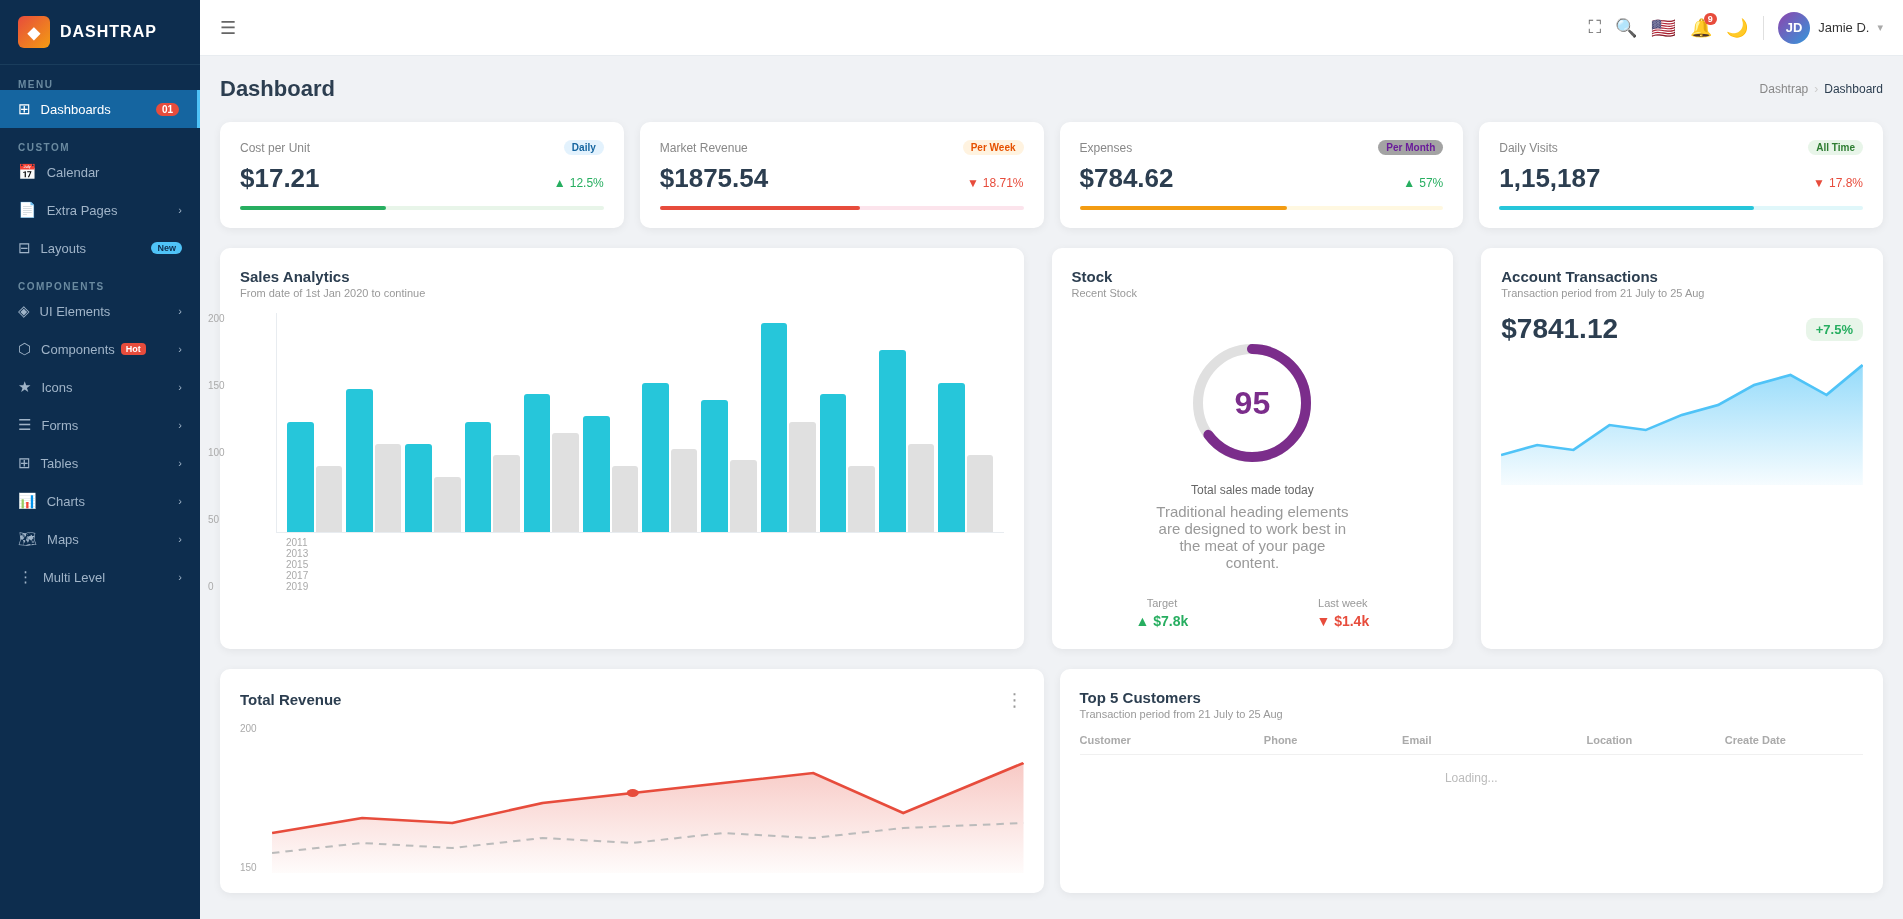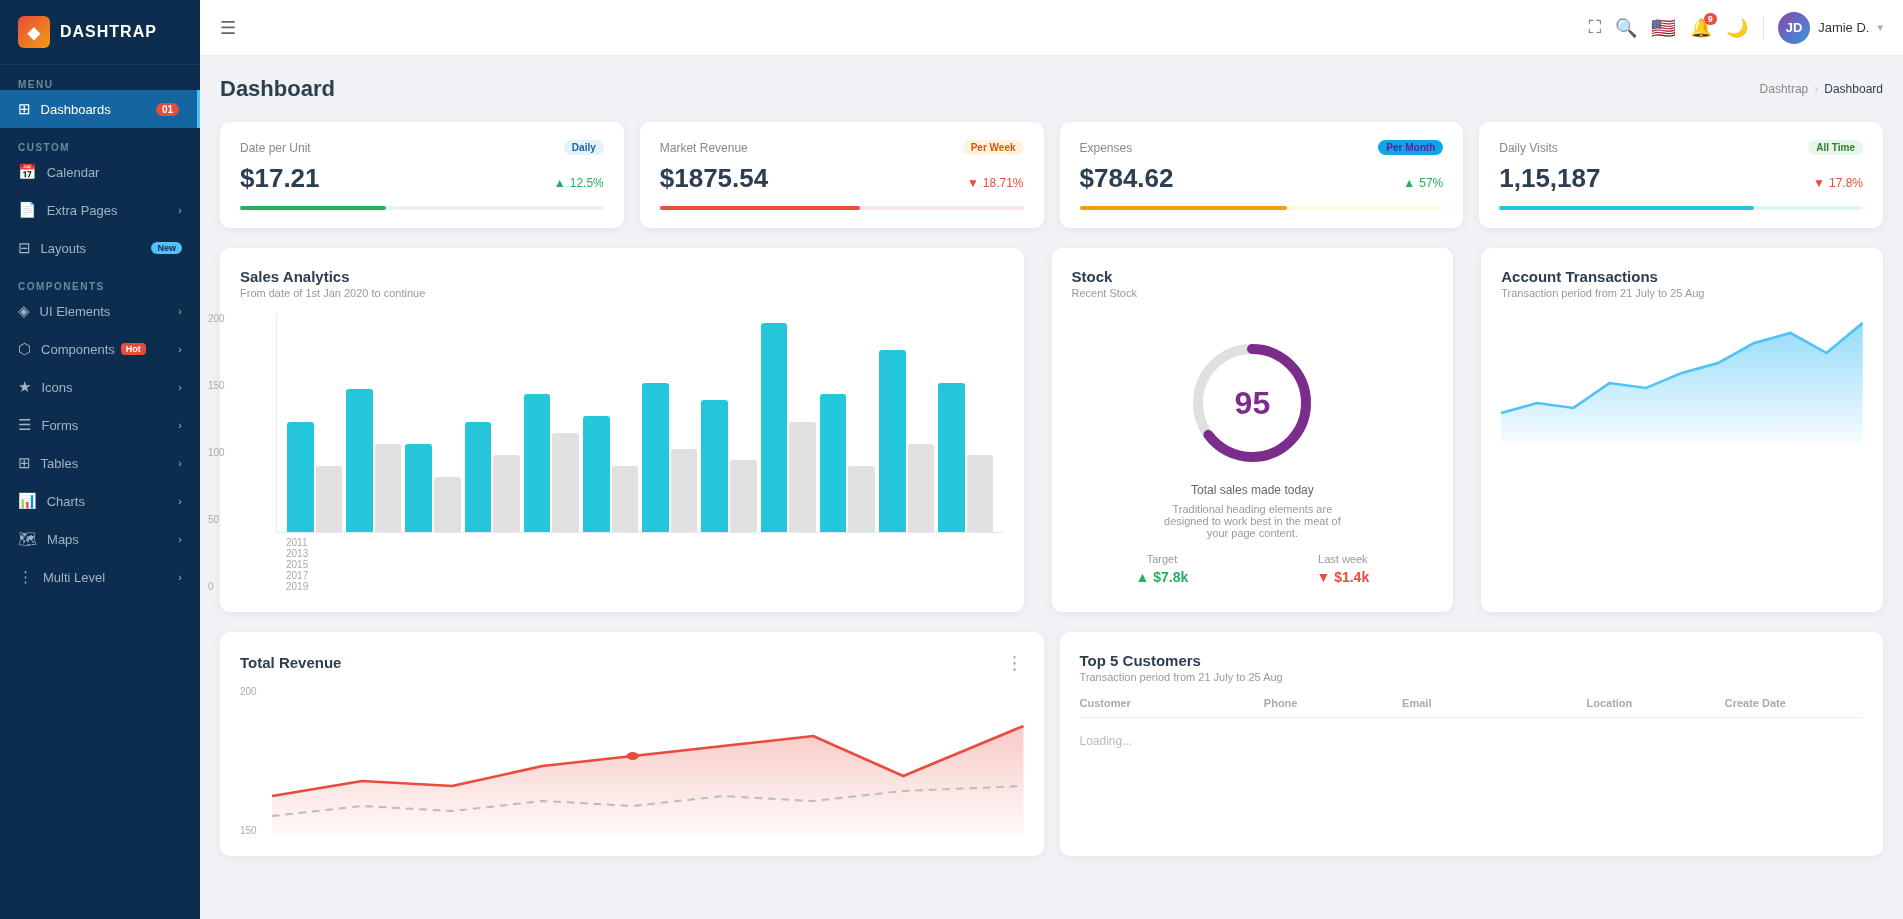--- a/index.html
+++ b/index.html
@@ -122,21 +122,21 @@
       box-shadow: 0 2px 8px rgba(0,0,0,0.06);
       position: relative;
     }
     .stat-card-header { display: flex; align-items: center; justify-content: space-between; margin-bottom: 8px; }
     .stat-label { font-size: 12px; color: #888; font-weight: 500; }
     .stat-badge {
       font-size: 10px; border-radius: 12px; padding: 2px 8px; font-weight: 600;
     }
     .badge-daily { background: #e3f2fd; color: #1565a0; }
     .badge-perweek { background: #fff3e0; color: #e65100; }
-    .badge-permonth { background: #0ea5e9; color: #6a1b9a; }
+    .badge-permonth { background: #a3a3a3; color: #6a1b9a; }
     .badge-alltime { background: #e8f5e9; color: #2e7d32; }
     .stat-value { font-size: 26px; font-weight: 700; color: #2c3e50; margin-bottom: 4px; }
     .stat-change { font-size: 12px; display: flex; align-items: center; gap: 4px; justify-content: flex-end; margin-bottom: 8px; }
     .stat-change.up { color: #27ae60; }
     .stat-change.down { color: #e74c3c; }
     .stat-bar { height: 4px; border-radius: 2px; margin-top: 8px; }
     .stat-bar-fill { height: 100%; border-radius: 2px; }
     .stat-value-row { display: flex; align-items: flex-end; justify-content: space-between; }
 
     
@@ -176,21 +176,21 @@
     }
 
     
     .stock-card { display: flex; flex-direction: column; align-items: center; padding: 20px; }
     .donut-container { position: relative; margin: 20px 0 10px; }
     .donut-label {
       position: absolute; top: 50%; left: 50%; transform: translate(-50%, -50%);
       font-size: 32px; font-weight: 800; color: #7b2d8b;
     }
     .stock-desc { font-size: 12px; color: #666; text-align: center; margin-bottom: 6px; }
-    .stock-desc-small { font-size: 11px; color: #999; text-align: center; max-width: 200px; margin-bottom: 14px; }
+    .stock-desc-small { font-size: 15px; color: #999; text-align: center; max-width: 200px; margin-bottom: 26px; }
     .stock-stats { display: flex; justify-content: space-around; width: 100%; }
     .stock-stat { text-align: center; }
     .stock-stat-label { font-size: 11px; color: #999; margin-bottom: 4px; }
     .stock-stat-value { font-size: 14px; font-weight: 600; }
     .up-val { color: #27ae60; }
     .down-val { color: #e74c3c; }
     .acct-amount-row { display: flex; align-items: center; justify-content: space-between; margin: 8px 0 10px; }
     .acct-amount { font-size: 28px; font-weight: 700; color: #2c3e50; }
     .acct-badge { background: #e8f5e9; color: #27ae60; font-size: 13px; font-weight: 700; border-radius: 8px; padding: 4px 10px; }
 
@@ -320,21 +320,21 @@
         <span>Dashtrap</span>
         <span class="sep">›</span>
         <span class="current">Dashboard</span>
       </div>
     </div>
 
     <div class="stat-cards">
 
       <div class="stat-card">
         <div class="stat-card-header">
-          <span class="stat-label">Date per Unit</span>
+          <span class="stat-label">Cost per Unit</span>
           <span class="stat-badge badge-daily">Daily</span>
         </div>
         <div class="stat-value-row">
           <span class="stat-value">$17.21</span>
           <span class="stat-change up">
             <span>▲</span>
             <span>12.5%</span>
           </span>
         </div>
         <div class="stat-bar" style="background:#e8f5e9;">
@@ -496,20 +496,24 @@
               <span style="color:#e74c3c;">▼</span>
               <span>$1.4k</span>
             </div>
           </div>
         </div>
       </div>
 
       <div class="card">
         <div class="card-title">Account Transactions</div>
         <div class="card-subtitle">Transaction period from 21 July to 25 Aug</div>
+        <div class="acct-amount-row">
+          <span class="acct-amount">$7841.12</span>
+          <span class="acct-badge">+7.5%</span>
+        </div>
 
         <div style="width:100%;height:130px;">
           <svg viewBox="0 0 300 130" width="100%" height="130" preserveAspectRatio="none">
             <defs>
               <linearGradient id="blueGrad" x1="0" y1="0" x2="0" y2="1">
                 <stop offset="0%" stop-color="#4fc3f7" stop-opacity="0.6"></stop>
                 <stop offset="100%" stop-color="#4fc3f7" stop-opacity="0.05"></stop>
               </linearGradient>
             </defs>
             <polygon points="0,130 0,100 30,90 60,95 90,70 120,75 150,60 180,50 210,30 240,20 270,40 300,10 300,130" fill="url(#blueGrad)"></polygon>
@@ -560,19 +564,19 @@
       <div class="card">
         <div class="card-title">Top 5 Customers</div>
         <div class="card-subtitle">Transaction period from 21 July to 25 Aug</div>
         <div class="col-header-row">
           <span>Customer</span>
           <span>Phone</span>
           <span>Email</span>
           <span>Location</span>
           <span>Create Date</span>
         </div>
-        <div style="color:#bbb;font-size:12px;padding:12px 0;">Loading...</div>
+        <div style="color:#bbb;font-size:12px;padding:12px 0;text-align:center;">Loading...</div>
       </div>
 
     </div>
 
   </div>
 </div>
 
 </body></html>

